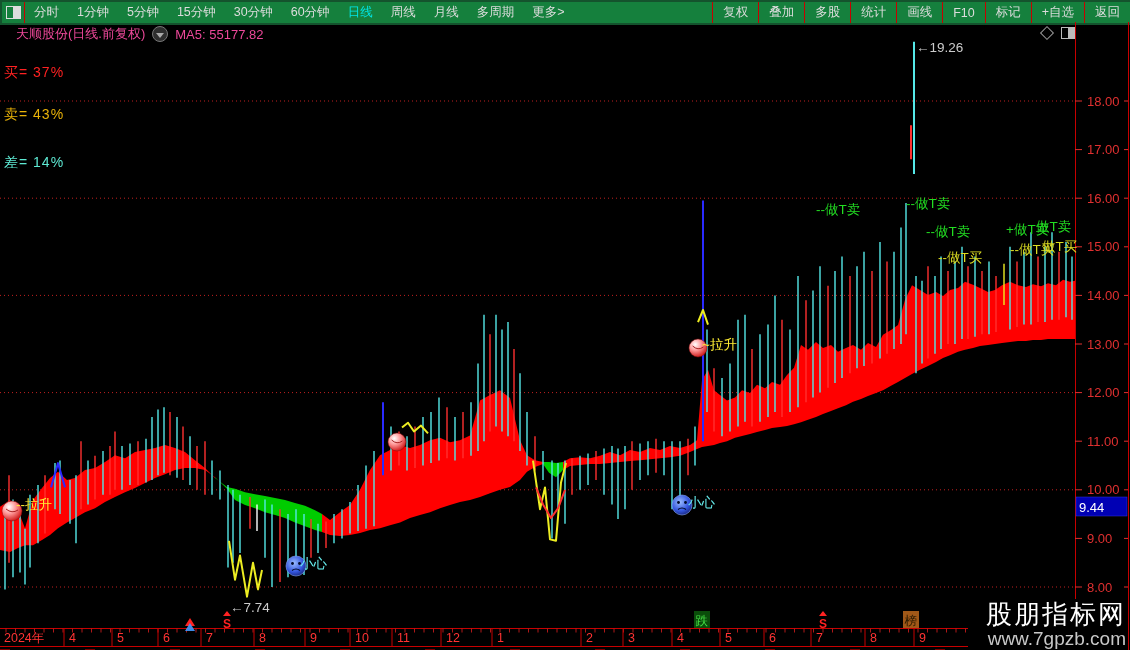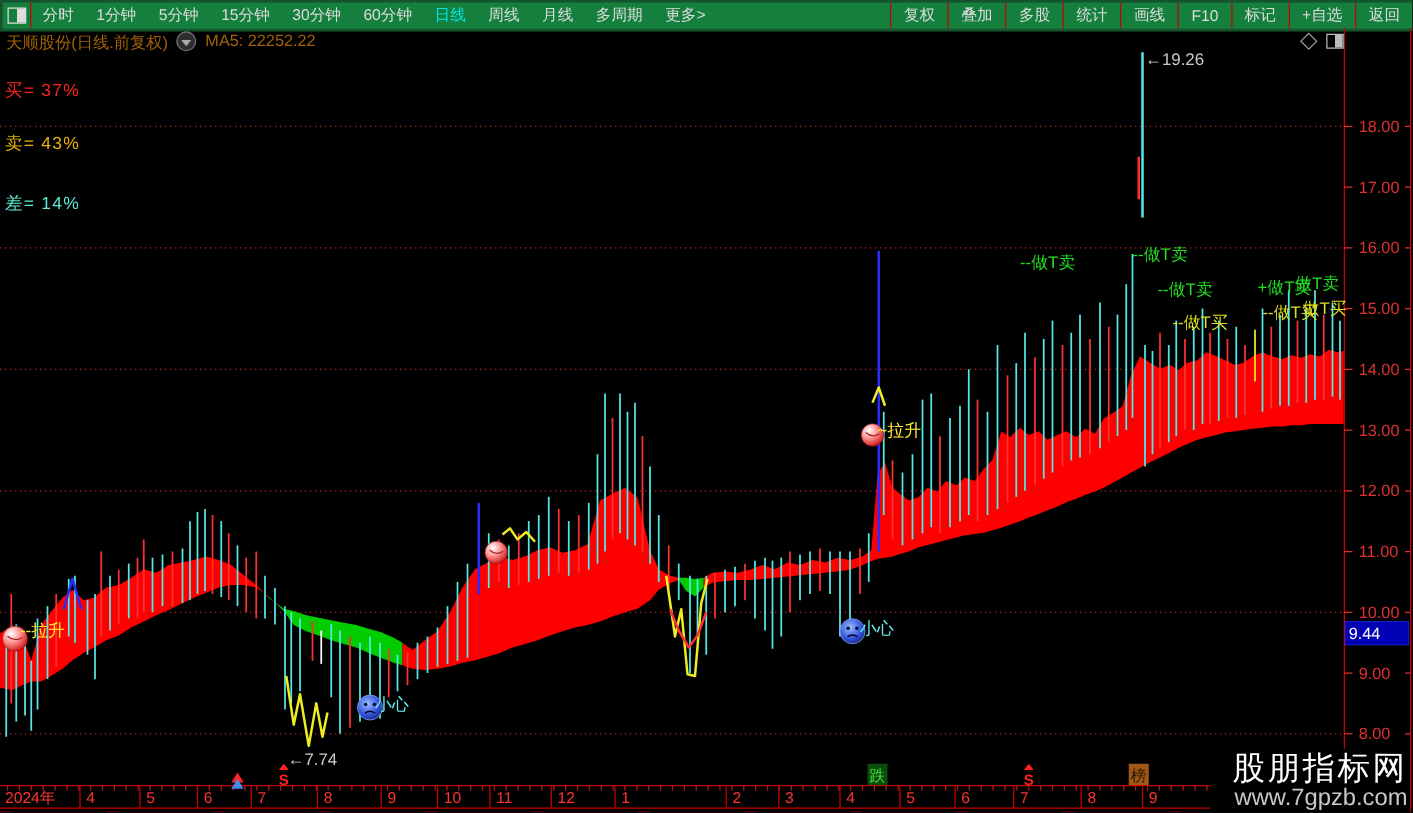--- a/index.html
+++ b/index.html
@@ -9,22 +9,22 @@
   #toolbar{position:absolute;left:0;top:0;width:1128px;height:21px;border:2px solid #14532d;
            display:flex;align-items:center;background:#15803d;color:#dcdcdc;font-size:12.5px;}
   .win-cell{width:22px;height:100%;border-right:1px solid #c80000;display:flex;align-items:center;justify-content:center;}
   .split-icon{width:13px;height:11px;border:1px solid #ddd;background:linear-gradient(to right,transparent 50%,#ddd 50%);}
   #periods{display:flex;align-items:center;height:100%;}
   .period{padding:0 9px;cursor:default;white-space:nowrap;}
   .period.active{color:#00e5e5;font-family:Liberation Mono, monospace;}
   #rbuttons{display:flex;align-items:center;height:100%;margin-left:auto;}
   .rbtn{padding:0 10px;border-left:1px solid #c80000;height:100%;display:flex;align-items:center;white-space:nowrap;}
   
-  #title-row{position:absolute;left:5px;top:25px;display:flex;gap:7px;
-             color:#a16207;font-size:13px;z-index:5;}
+  #title-row{position:absolute;left:16px;top:25px;display:flex;align-items:center;gap:7px;
+             color:#ec4899;font-size:13px;z-index:5;}
   .ma-icon{width:14px;height:14px;border-radius:50%;background:#2e2e2e;border:1px solid #777;
            display:flex;align-items:center;justify-content:center;}
   .chev{width:0;height:0;border-left:4px solid transparent;border-right:4px solid transparent;border-top:5px solid #aaa;margin-top:2px;}
   #row2-icons{position:absolute;left:1042px;top:27px;display:flex;align-items:center;gap:9px;z-index:5;}
   .diamond{width:8px;height:8px;border:1px solid #999;transform:rotate(45deg);}
   .pane-icon{width:12px;height:10px;border:1px solid #bbb;background:linear-gradient(to right,transparent 50%,#bbb 50%);}
   
   .ind-label{position:absolute;left:4px;font-size:14px;letter-spacing:1px;z-index:4;white-space:pre;}
   
   #chart-svg{position:absolute;left:0;top:22px;z-index:1;}
@@ -67,21 +67,21 @@
         <span class="rbtn">+自选</span>
         <span class="rbtn">返回</span>
       </div>
   </div>
 
   <div id="title-row">
     <span>天顺股份(日线.前复权)</span>
     <span class="ma-icon">
       <span class="chev"></span>
     </span>
-    <span>MA5: 22252.22</span>
+    <span>MA5: 55177.82</span>
   </div>
 
   <div id="row2-icons">
     <span class="diamond"></span>
     <span class="pane-icon"></span>
   </div>
 
   <div id="ind-labels">
       <div class="ind-label" style="top: 64px; color: rgb(255, 34, 34);">买= 37%</div>
       <div class="ind-label" style="top: 106px; color: #eab308;">卖= 43%</div>

